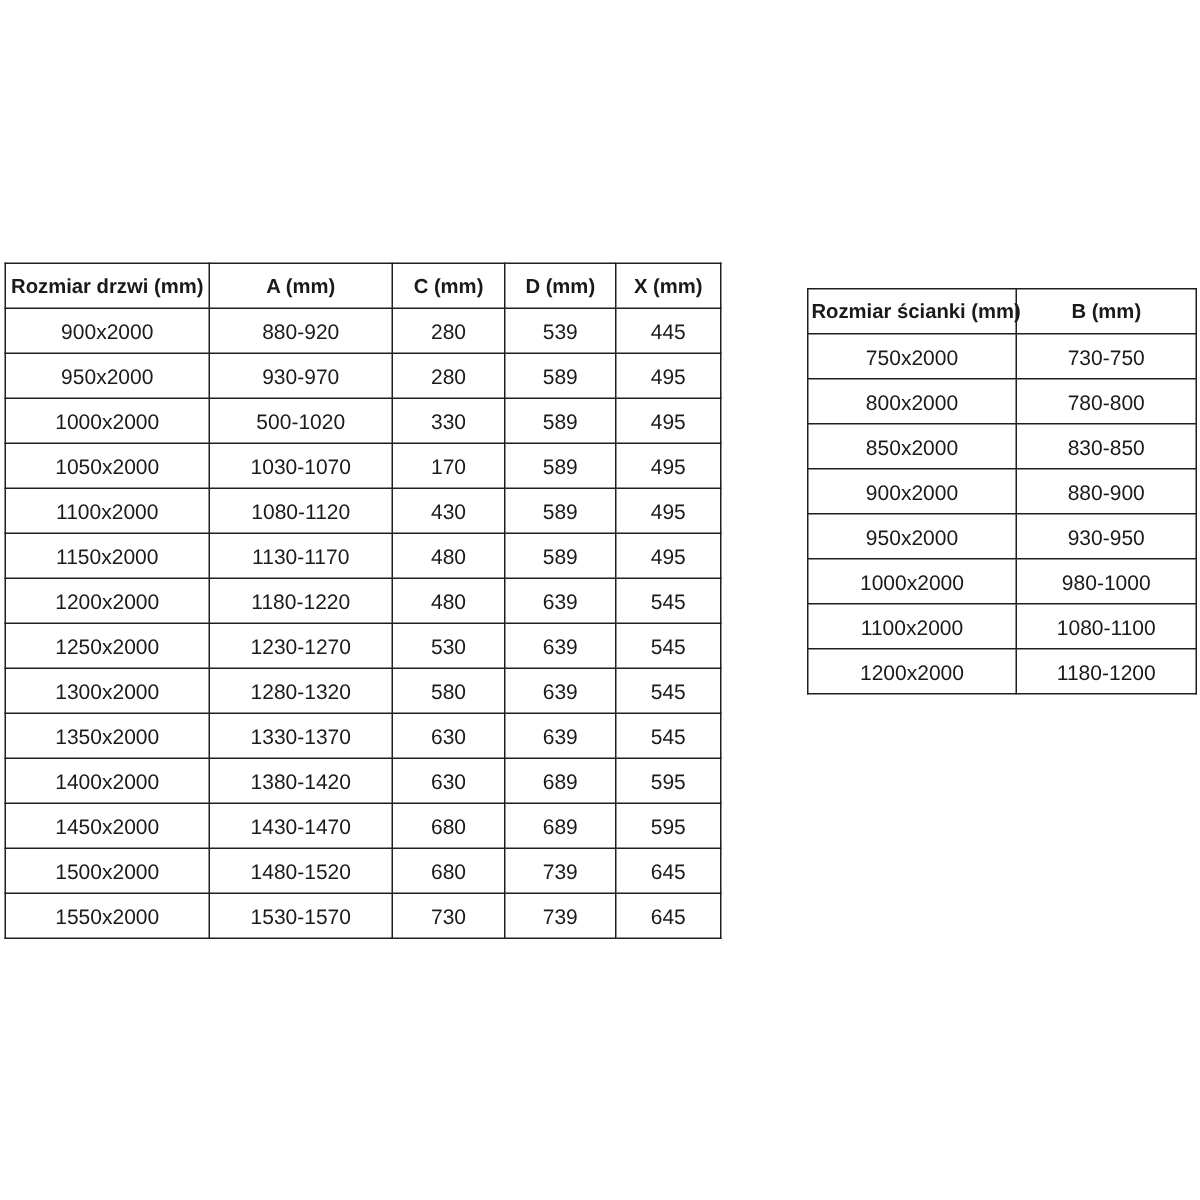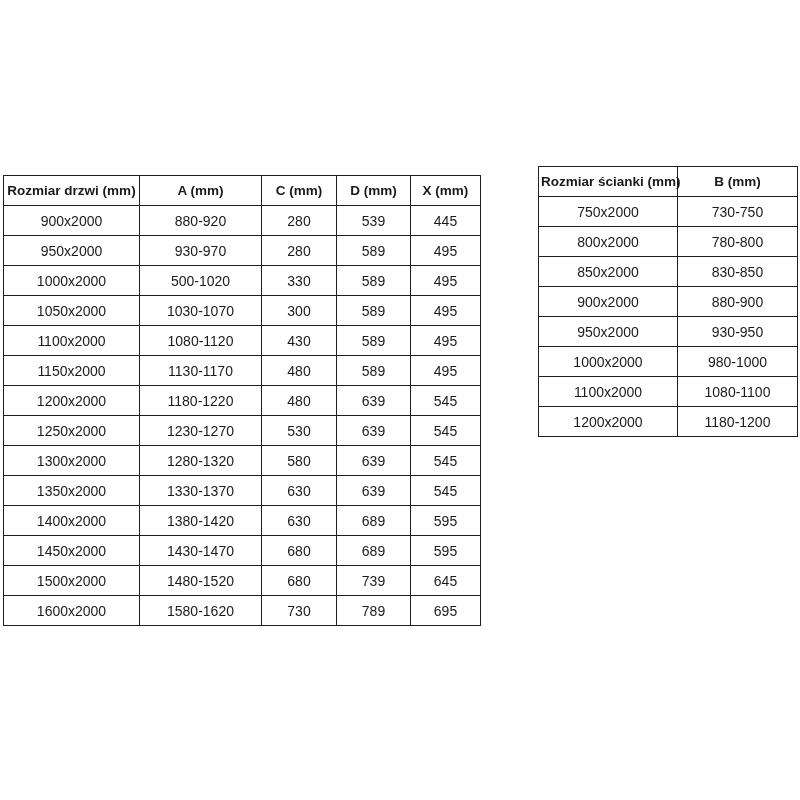--- a/index.html
+++ b/index.html
@@ -45,21 +45,21 @@
     top: 151px;
     width: 477px;
   }
   #door-table col:nth-child(1) { width: 136px; }
   #door-table col:nth-child(2) { width: 122px; }
   #door-table col:nth-child(3) { width: 75px; }
   #door-table col:nth-child(4) { width: 74px; }
   #door-table col:nth-child(5) { width: 70px; }
   #wall-table {
     left: 538px;
-    top: 142px;
+    top: 168px;
     width: 259px;
   }
   #wall-table col:nth-child(1) { width: 139px; }
   #wall-table col:nth-child(2) { width: 120px; }
 </style>
 </head>
 <body>
 
 <div class="canvas">
 
@@ -98,21 +98,21 @@
         <tr>
           <td>1000x2000</td>
           <td>500-1020</td>
           <td>330</td>
           <td>589</td>
           <td>495</td>
         </tr>
         <tr>
           <td>1050x2000</td>
           <td>1030-1070</td>
-          <td>300</td>
+          <td>170</td>
           <td>589</td>
           <td>495</td>
         </tr>
         <tr>
           <td>1100x2000</td>
           <td>1080-1120</td>
           <td>430</td>
           <td>589</td>
           <td>495</td>
         </tr>
@@ -166,25 +166,25 @@
           <td>595</td>
         </tr>
         <tr>
           <td>1500x2000</td>
           <td>1480-1520</td>
           <td>680</td>
           <td>739</td>
           <td>645</td>
         </tr>
         <tr>
-          <td>1600x2000</td>
-          <td>1580-1620</td>
+          <td>1550x2000</td>
+          <td>1530-1570</td>
           <td>730</td>
-          <td>789</td>
-          <td>695</td>
+          <td>739</td>
+          <td>645</td>
         </tr>
       </tbody>
   </table>
 
   <table class="spec" id="wall-table">
     <colgroup>
         <col>
         <col>
       </colgroup>
     <thead>

